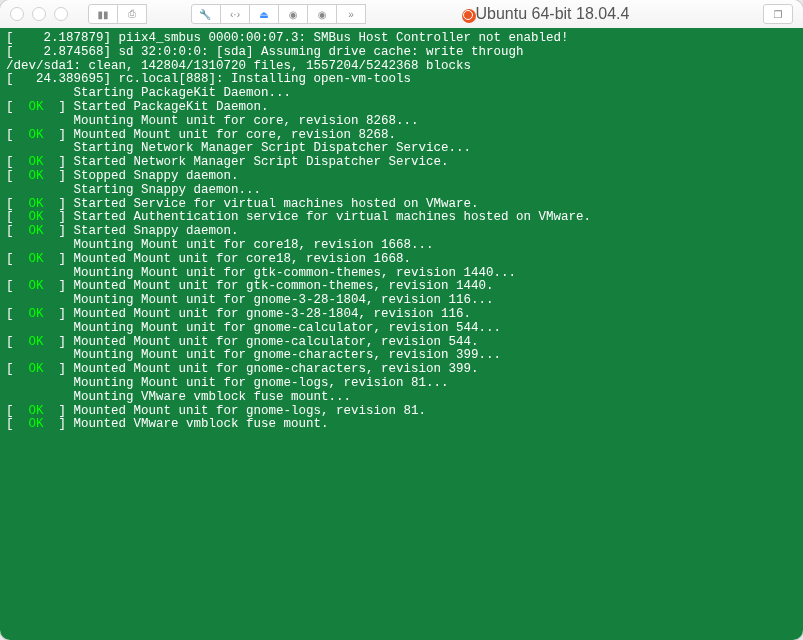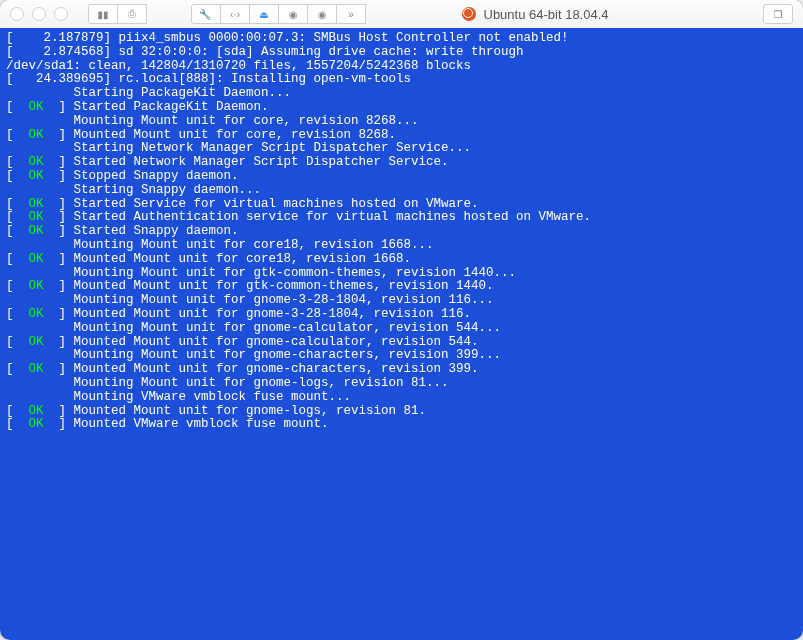--- a/index.html
+++ b/index.html
@@ -10,25 +10,25 @@
   .tb-btns{display:flex;gap:0;margin-left:12px}
   .tb-btn{width:28px;height:18px;border:1px solid #cfcfcf;background:#fff;border-radius:3px;display:flex;align-items:center;justify-content:center;font-size:11px;color:#888;margin-left:-1px}
   .tb-btn:first-child{margin-left:0;border-top-right-radius:0;border-bottom-right-radius:0}
   .tb-btn:nth-child(2){border-radius:0}
   .tb-btn:last-child{border-top-left-radius:0;border-bottom-left-radius:0}
   .tb-btn.solo{border-radius:3px;margin-left:0}
   .tb-gap{width:28px}
   .tb-mid{display:flex;gap:0;margin-left:0}
   .tb-mid .tb-btn{border-radius:0;margin-left:-1px}
   .tb-mid .tb-btn:first-child{border-top-left-radius:3px;border-bottom-left-radius:3px;margin-left:0}
-  .tb-title{position:absolute;left:50%;transform:translateX(60px);display:flex;align-items:center;gap:8px;font-size:13px;color:#555}
+  .tb-title{position:absolute;left:50%;transform:translateX(60px);display:flex;align-items:flex-end;gap:0;font-size:16px;color:#555}
   .ubuntu-icon{width:14px;height:14px;display:inline-block;border-radius:50%;background:#E95420;position:relative}
   .ubuntu-icon::before{content:"";position:absolute;width:8px;height:8px;border:1.5px solid #fff;border-radius:50%;top:1px;left:1px}
   .tb-right{position:absolute;right:10px;display:flex}
-  .terminal{position:absolute;top:28px;left:0;right:0;bottom:0;background:#1d4ed8;overflow:hidden}
+  .terminal{position:absolute;top:28px;left:0;right:0;bottom:0;background:#15803d;overflow:hidden}
   .term-inner{padding:4px 6px;font-family:"Menlo","Consolas","Liberation Mono",monospace;font-size:12.5px;line-height:13.8px;color:#fff;white-space:pre}
   .line{display:block}
   .ok{color:#00ff00}
   .icon-txt{font-size:10px;color:#888}
   .blue{color:#3b8cff}
 </style>
 </head>
 <body>
 
 <div class="window">

